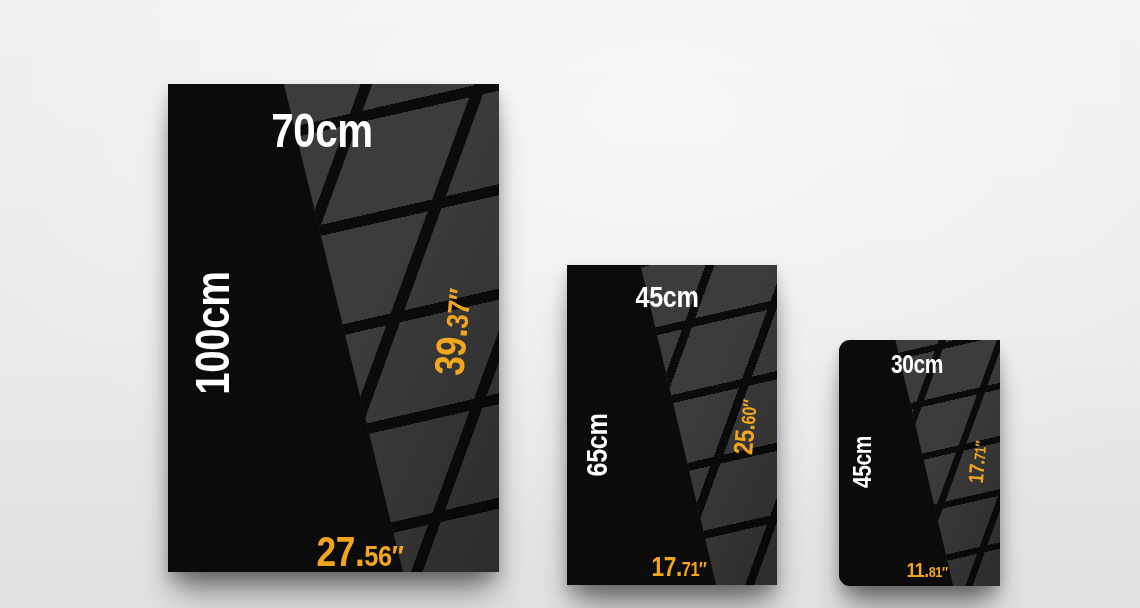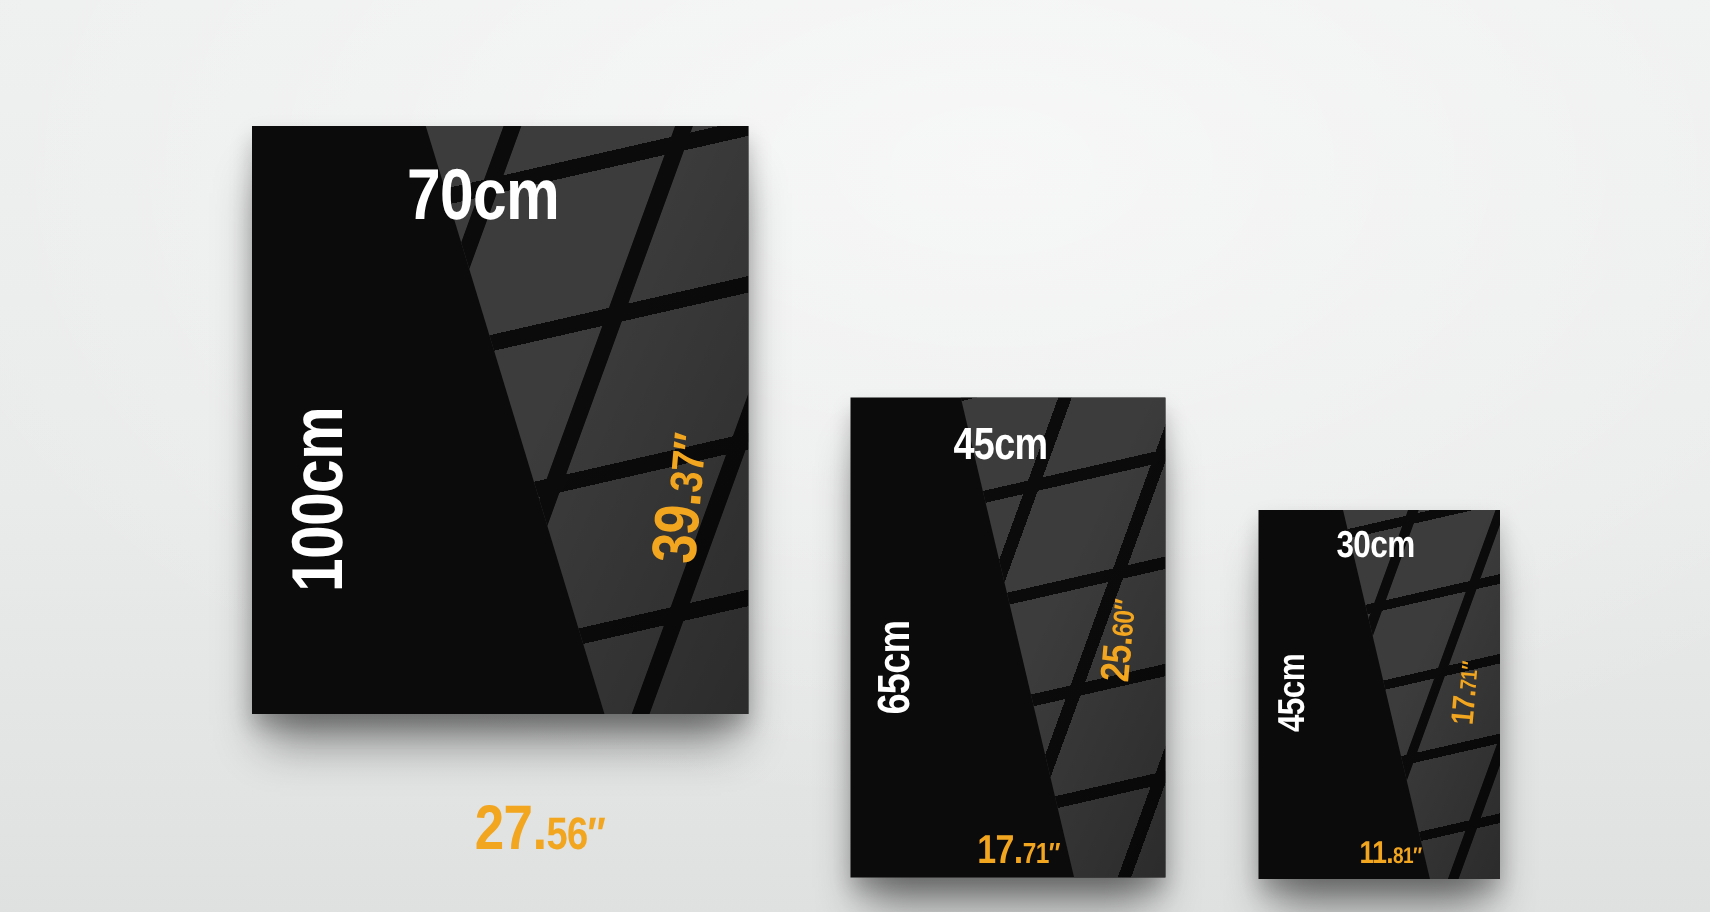--- a/index.html
+++ b/index.html
@@ -12,23 +12,23 @@
       linear-gradient(180deg, #eeefef 0%, #e9eaea 55%, #dfe0e0 100%);
     font-family:"Liberation Sans", sans-serif;
   }
 
   
   .panel {
     position:absolute;
     background:#0b0b0b;
     box-shadow: 0 26px 30px -8px rgba(0,0,0,0.45), 0 8px 14px rgba(0,0,0,0.22);
   }
-  .p-large  { left:168px; top:84px;  width:331px; height:392px; }
+  .p-large  { left:168px; top:84px;  width:331px; height:488px; }
   .p-medium { left:567px; top:265px; width:210px; height:320px; }
-  .p-small  { left:839px; top:340px; width:161px; height:246px; }
+  .p-small  { left:839px; top:340px; width:161px; height:246px;border-radius:11px; }
 
   
   .refl {
     position:absolute; inset:0; overflow:hidden;
     clip-path: polygon(35% 0, 100% 0, 100% 100%, 71% 100%);
   }
   .grid {
     position:absolute; left:-90%; top:-90%; width:320%; height:320%;
     background-color:#3c3c3c;
   }

